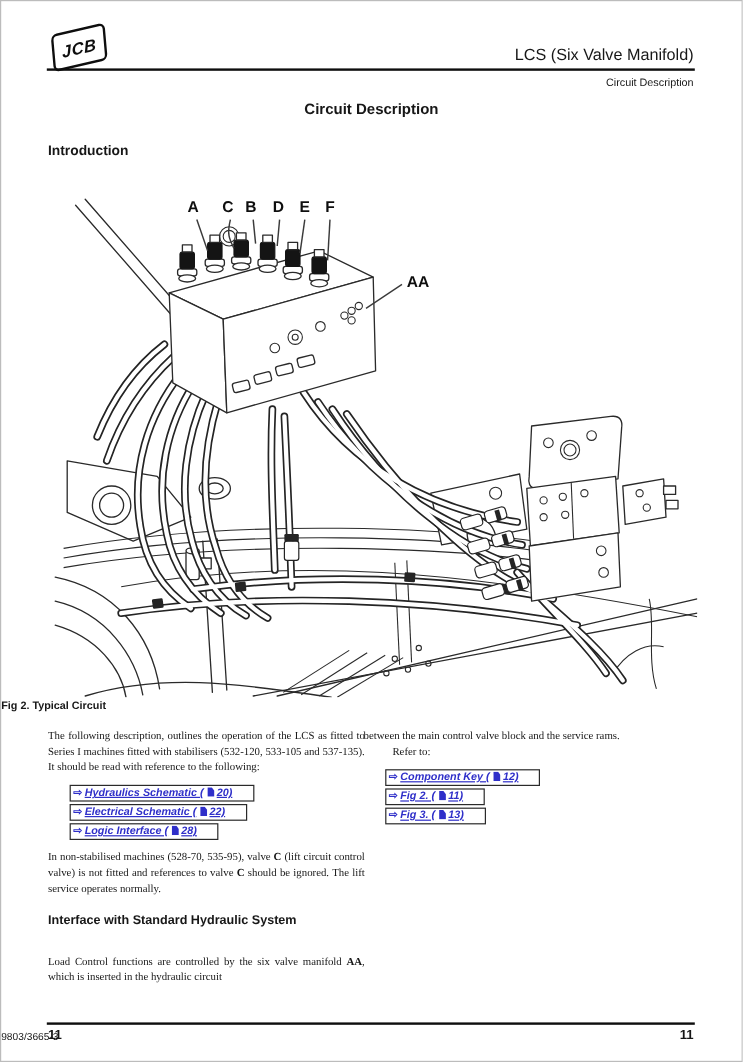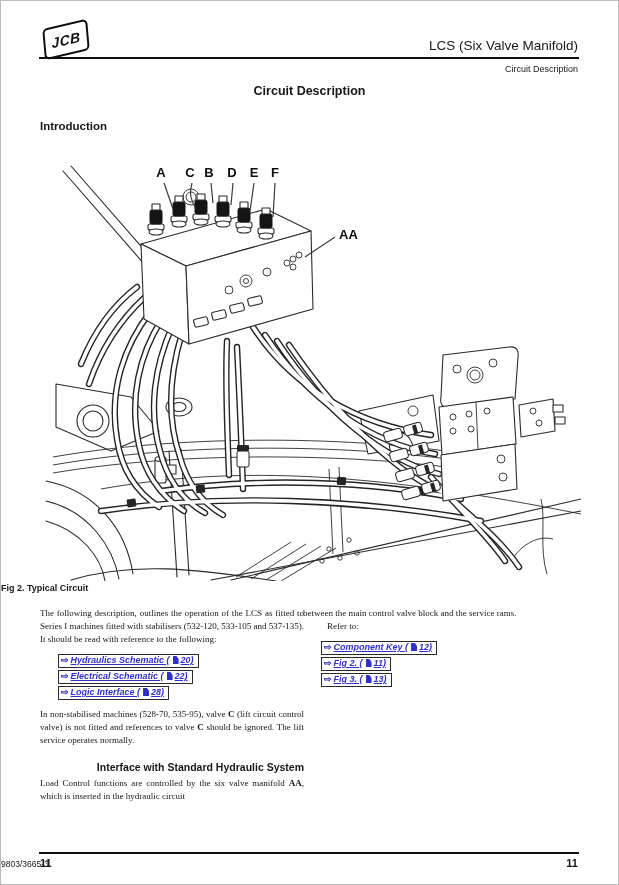--- a/index.html
+++ b/index.html
@@ -37,31 +37,31 @@
   svg .ldr{stroke:#3a3a3a;stroke-width:1.2;fill:none;}
   
   .col{position:absolute;top:606px;width:264px;font-size:9px;line-height:13px;}
   .col-left{left:39px;}
   .col-right{left:302px;width:263px;}
   .col p{margin:0;text-align:justify;font-family:Liberation Serif, serif;}
   .col p.simple{text-align:left;margin-left:24px;}
   .b{font-weight:bold;}
   .links{margin:8px 0 8px 18px;}
   .reflink{
-    display:table;border:1px solid #2a2a2a;padding:0 4px 1px 2px;margin-bottom:2px;
+    display:table;border:1px solid #2a2a2a;padding:0 17px 1px 2px;margin-bottom:2px;
     color:#2f2fc9;font-size:9px;font-weight:bold;font-style:italic;line-height:11px;
     cursor:pointer;white-space:nowrap;
   }
   .reflink .lbl,.reflink .pg{text-decoration:underline;}
   .arrow-icon{font-style:normal;margin-right:2px;text-decoration:none;display:inline-block;}
   .page-icon{
     display:inline-block;width:6px;height:8px;background:#2f2fc9;margin:0 2px 0 3px;
     clip-path:polygon(0 0,64% 0,100% 36%,100% 100%,0 100%);vertical-align:-1px;
   }
-  .h2{font-size:10.5px;font-weight:bold;margin:14px 0 3px;text-align:right;}
+  .h2{font-size:10.5px;font-weight:bold;margin:14px 0 21px;}
   .refer{margin-top:12px;}
   
   .ftr-rule{position:absolute;left:38px;right:39px;top:851px;height:2px;background:#0e0e0e;}
   .ftr-left{position:absolute;left:39px;top:856px;font-size:11px;font-weight:bold;}
   .ftr-center{position:absolute;left:0;right:0;top:858px;text-align:left;font-size:8.5px;}
   .ftr-right{position:absolute;right:40px;top:856px;font-size:11px;font-weight:bold;}
 </style>
 </head>
 <body>
 

